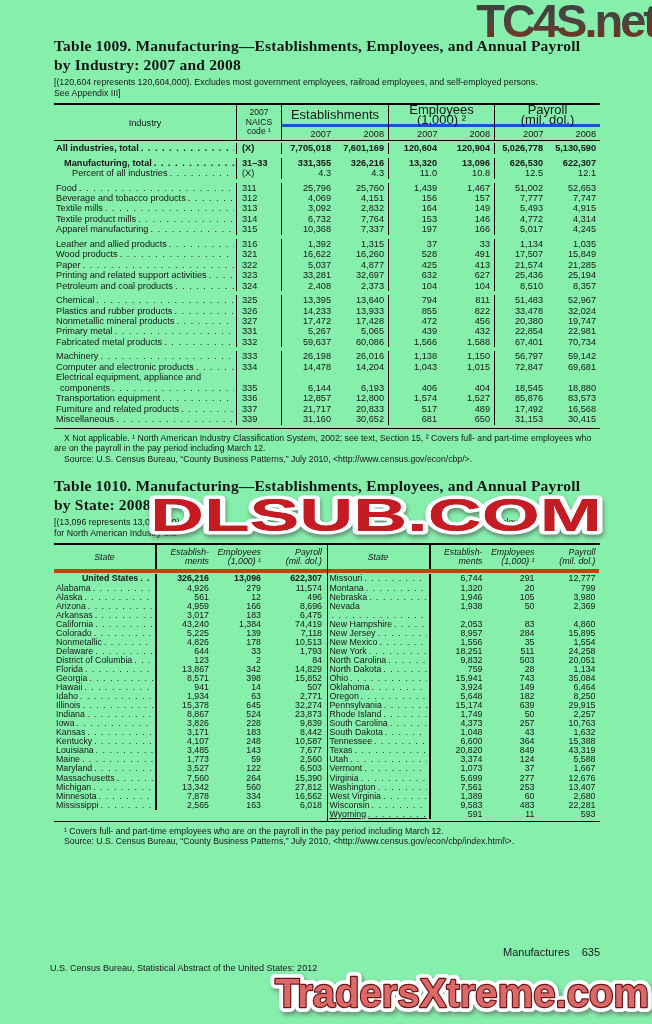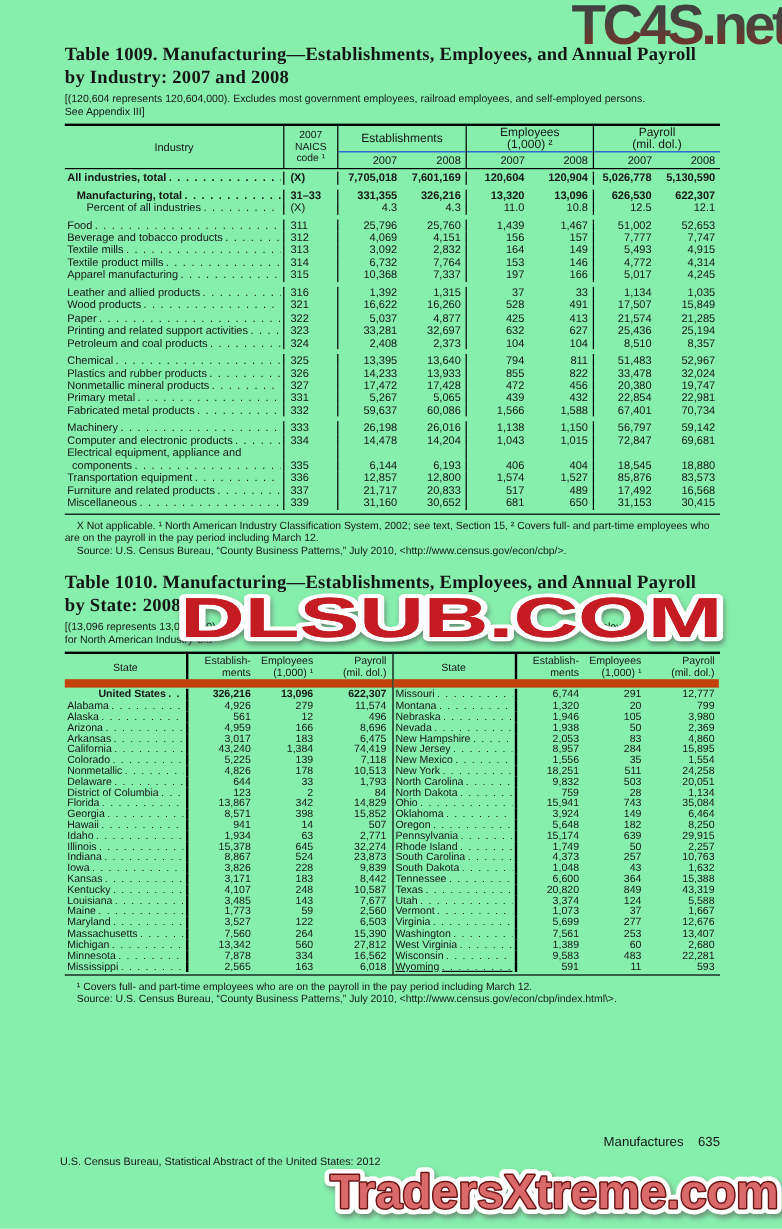--- a/index.html
+++ b/index.html
@@ -23,22 +23,22 @@
 
   
   .tbl9 { margin-top:5px; border-top:2px solid #000; border-bottom:1.5px solid #000; font-size:9.2px; }
   .t9head { display:flex; border-bottom:1px solid #000; height:36px; }
   .h-ind { width:182px; display:flex; align-items:center; justify-content:center; }
   .h-naics { width:46px; border-left:1px solid #000; border-right:1px solid #000;
              display:flex; flex-direction:column; align-items:center; justify-content:center;
              font-size:8.6px; line-height:9.6px; text-align:center; }
   .h-grp { width:106px; display:flex; flex-direction:column; }
   .h-grp.bl { border-left:1px solid #000; }
-  .gname { flex:1; border-bottom:1px solid #1d4ed8; display:flex; flex-direction:column;
-           align-items:center; justify-content:center; font-size:10px; line-height:9.4px; text-align:center; }
+  .gname { flex:1; border-bottom:3px solid #1d4ed8; display:flex; flex-direction:column;
+           align-items:center; justify-content:center; font-size:13px; line-height:9.4px; text-align:center; }
   .yrs { display:flex; height:13px; align-items:center; }
   .yrs .y { width:53px; text-align:right; padding-right:4px; font-size:9.2px; }
 
   .t9body { padding:2px 0 3px 0; }
   .trow { display:flex; line-height:10.45px; }
   .trow.gap { margin-top:4px; }
   .trow.bold { font-weight:bold; }
   .c-label { width:182px; display:flex; overflow:hidden; }
   .lbl { white-space:nowrap; }
   .dots { flex:1; overflow:hidden; white-space:nowrap; letter-spacing:1px; margin:0 2px; }
@@ -47,21 +47,21 @@
   .c-num.gsep { border-left:1px solid #000; }
 
   .footnotes { margin-top:4px; font-size:8.7px; line-height:10.6px; }
   .footnotes p { text-indent:10px; }
 
   
   .tbl10 { margin-top:5px; border-top:2px solid #000; border-bottom:1.5px solid #000;
            display:flex; font-size:8.8px; }
   .half { width:272.5px; }
   .half.rhalf { border-left:1px solid #000; }
-  .h10 { display:flex; border-bottom:7px solid #c2410c; height:28px; }
+  .h10 { display:flex; border-bottom:4px solid #c2410c; height:28px;font-style:italic; }
   .h10 .s-label { display:flex; align-items:center; justify-content:center; overflow:visible; }
   .h10 .hcell { display:flex; flex-direction:column; align-items:flex-end; justify-content:center;
                 line-height:9.6px; padding-right:3px; text-align:right; }
   .s-label { width:101px; display:flex; overflow:hidden; }
   .s-n { text-align:right; padding-right:3px; }
   .n0 { width:57px; } .n1 { width:52px; } .n2 { width:61px; }
   .sep { border-left:2px solid #000; }
   .sbody { padding:1px 0 2px 0; }
   .srow { display:flex; line-height:9.05px; }
   .srow.bold { font-weight:bold; }
@@ -780,21 +780,21 @@
             <div class="srow">
               <div class="s-label" style="padding-left: 2px;">
                 <span class="lbl">Nebraska</span>
                 <span class="dots"> . . . . . . . . . . . . . . . . . . . . . . . . . . . . . . . . . . . . . . . .</span>
               </div>
               <div class="s-n n0 sep">1,946</div>
               <div class="s-n n1">105</div>
               <div class="s-n n2">3,980</div>
             </div>
             <div class="srow">
-              <div class="s-label" style="padding-left: 2px;">
+              <div class="s-label" style="padding-left: 2px; flex-direction: column;">
                 <span class="lbl">Nevada</span>
                 <span class="dots"> . . . . . . . . . . . . . . . . . . . . . . . . . . . . . . . . . . . . . . . .</span>
               </div>
               <div class="s-n n0 sep">1,938</div>
               <div class="s-n n1">50</div>
               <div class="s-n n2">2,369</div>
             </div>
             <div class="srow">
               <div class="s-label" style="padding-left: 2px;">
                 <span class="lbl">New Hampshire</span>

